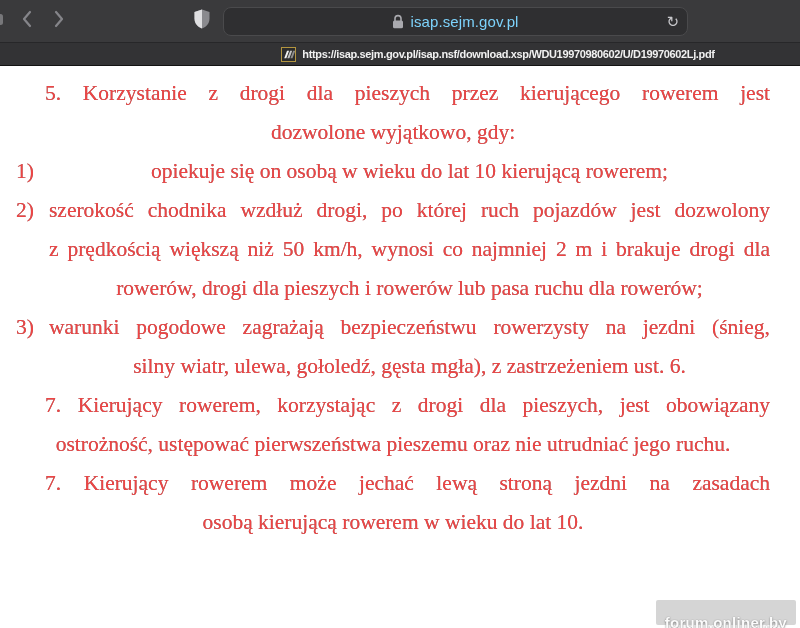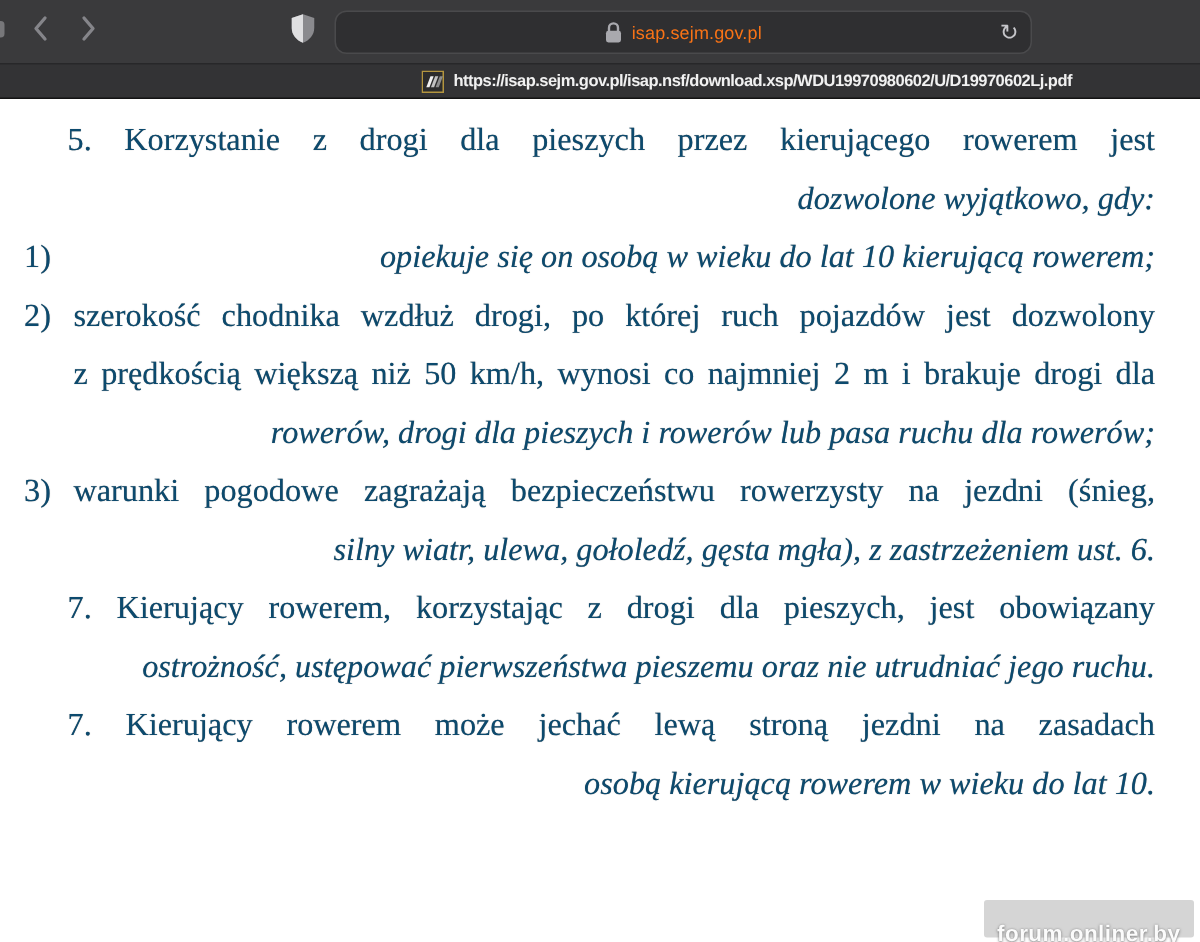--- a/index.html
+++ b/index.html
@@ -24,21 +24,21 @@
   .nav-btn.fwd  { left:46px; }
   .shield-btn {
     position:absolute; left:192px; top:10px; width:20px; height:22px;
     display:flex; align-items:center; justify-content:center;
   }
   .addr {
     position:absolute; left:223px; top:7px; width:465px; height:29px;
     box-sizing:border-box; background:#2f2f31; border:1px solid #4a4a4c;
     border-radius:8px; display:flex; align-items:center; justify-content:center; gap:6px;
   }
-  .addr .domain { color:#f97316; font-size:12px; letter-spacing:.1px; }
+  .addr .domain { color:#7dd3fc; font-size:15px; letter-spacing:.1px; }
   .reload-btn {
     position:absolute; right:8px; top:50%; transform:translateY(-50%);
     color:#c6c6ca; font-size:15px; line-height:15px;
     font-family:"DejaVu Sans", sans-serif;
   }
 
   
   .urlrow {
     position:relative; height:22px; background:#333335;
     border-top:1px solid rgba(0,0,0,0.22);
@@ -50,25 +50,25 @@
   .pdf-url {
     color:#f1f1f1; font-size:11px; font-weight:700; letter-spacing:-0.35px;
     white-space:nowrap;
   }
 
   
   .page {
     position:relative; height:462px; box-sizing:border-box;
     padding:8px 30px 0 16px;
     font-family:"Liberation Serif","DejaVu Serif", serif;
-    font-size:21.5px; line-height:39px; color:#0c4a6e;
+    font-size:21.5px; line-height:39px; color:#ef4444;
     text-shadow:0 0 0.5px rgba(0,0,0,0.55);
   }
   .ln { text-align:justify; text-align-last:justify; hyphens:none; }
-  .ln.end { text-align:right; text-align-last:auto;font-style:italic; }
+  .ln.end { text-align:center; text-align-last:auto; }
   .ln.indent { padding-left:29px; }
   .li { position:relative; padding-left:33px; }
   .li .num { position:absolute; left:0; top:0; }
 
   
   .wm {
     position:absolute; right:4px; bottom:3px; height:25px;
     background:rgba(209,209,209,0.92); border-radius:2px;
     display:flex; align-items:center; padding:0 9px;
   }

